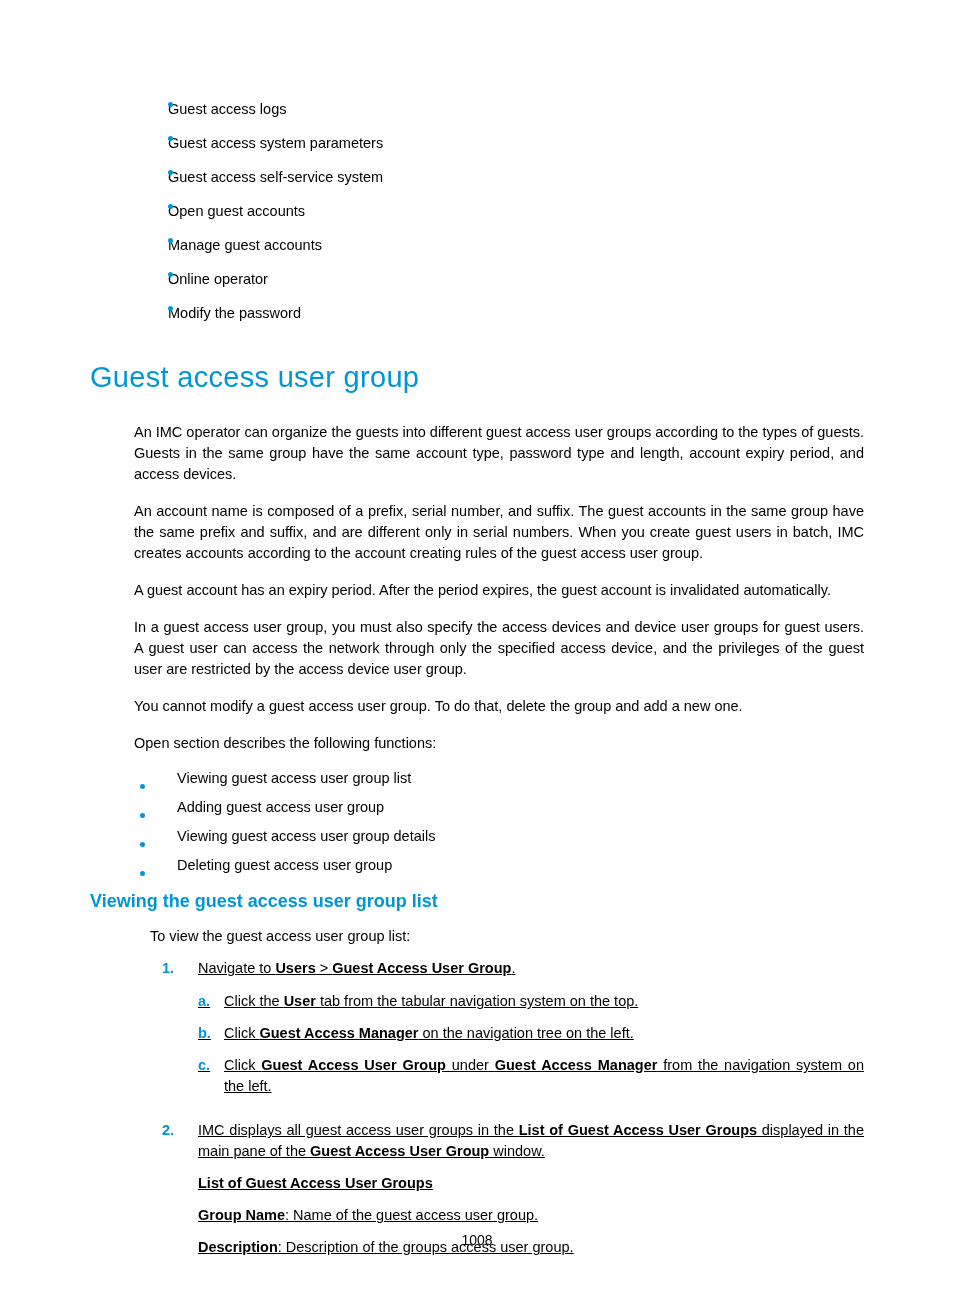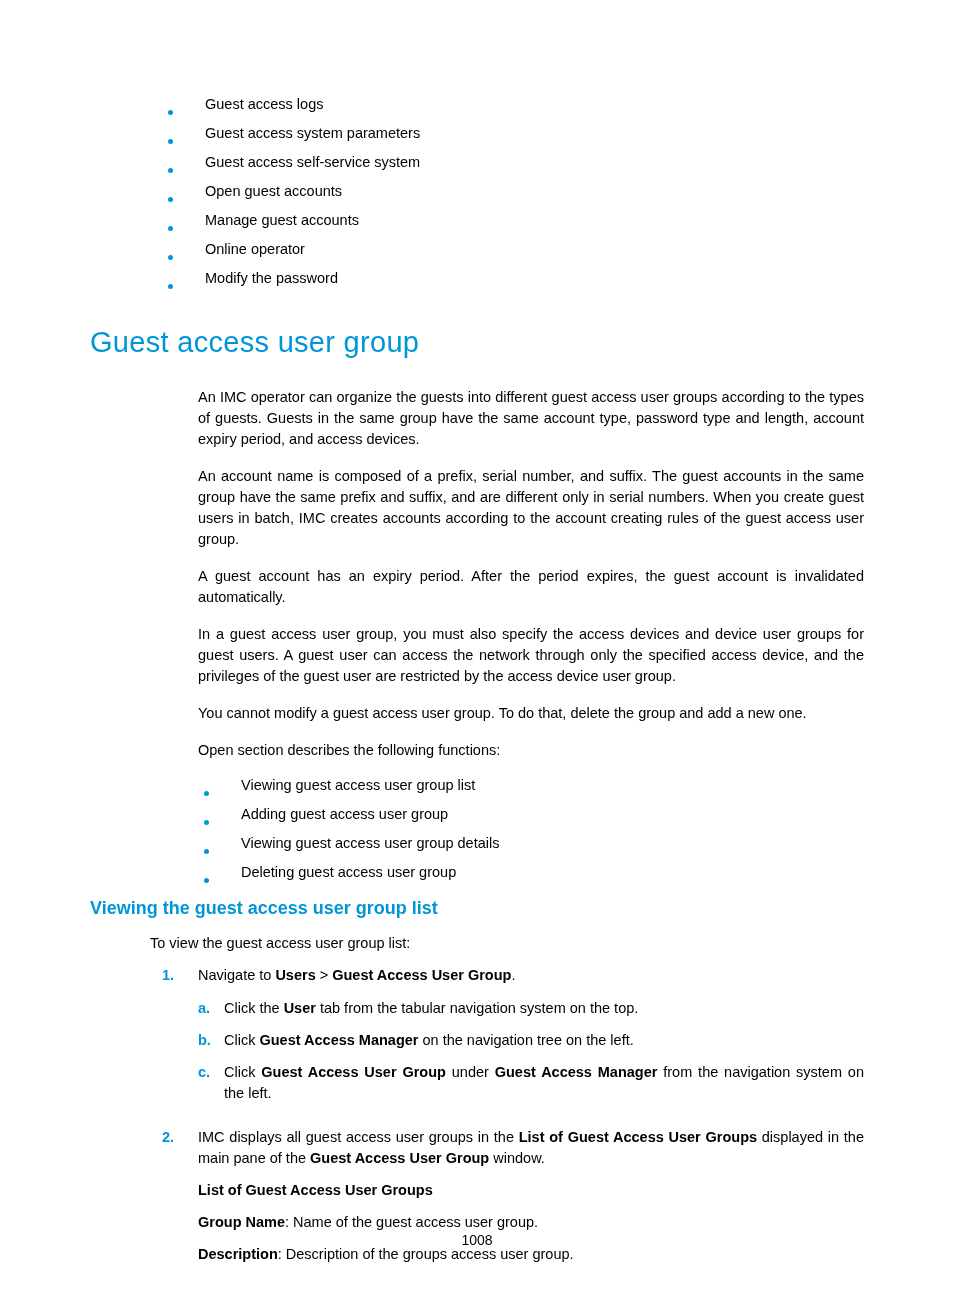--- a/index.html
+++ b/index.html
@@ -14,40 +14,41 @@
     }
     .top-bullets {
       margin-left: 78px;
       margin-bottom: 40px;
     }
     .bullet-item {
       display: flex;
       align-items: baseline;
       margin-bottom: 13px;
       font-size: 14.5px;
+      flex-direction: column;
     }
     .bullet-dot {
       width: 5px;
       height: 5px;
       background: #0096d6;
       border-radius: 50%;
       flex-shrink: 0;
       margin-right: 32px;
       position: relative;
       top: 6px;
     }
     .section-heading {
       font-size: 29px;
       font-weight: 400;
       color: #0096d6;
       margin-bottom: 28px;
       letter-spacing: 0.3px;
     }
     .content-area {
-      margin-left: 108px;
+      margin-left: 44px;
     }
     .paragraph {
       font-size: 14.5px;
       line-height: 1.45;
       margin-bottom: 16px;
       text-align: justify;
     }
     .func-bullets {
       margin-left: 6px;
       margin-bottom: 18px;
@@ -81,20 +82,21 @@
     }
     .ol-num {
       color: #0096d6;
       font-weight: 700;
       width: 36px;
       flex-shrink: 0;
     }
     .ol-body {
       flex: 1;
       text-align: justify;
+      text-decoration: underline;
     }
     .sub-ol {
       margin-top: 12px;
     }
     .sub-ol-item {
       display: flex;
       margin-bottom: 11px;
       font-size: 14.5px;
       line-height: 1.45;
     }

